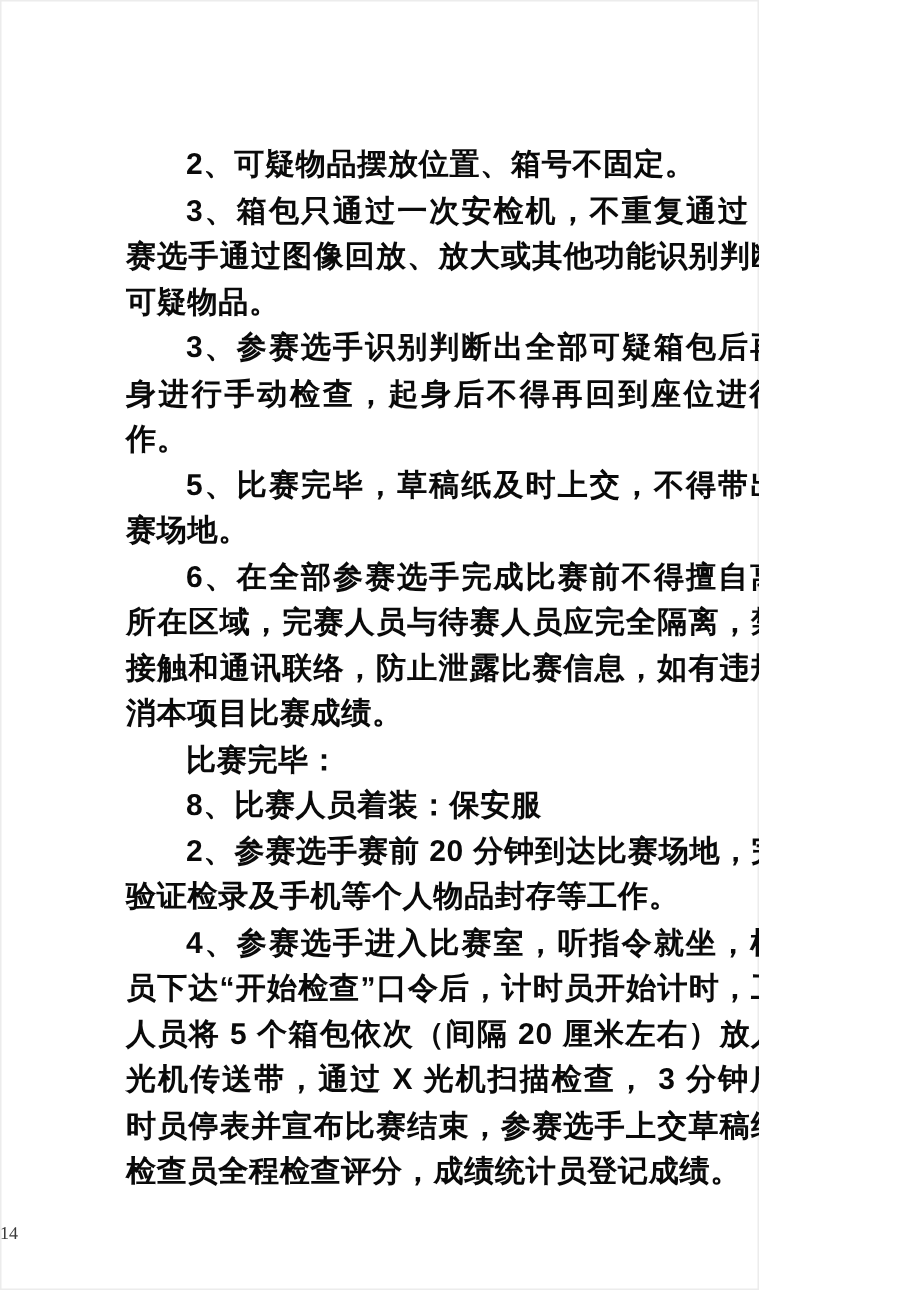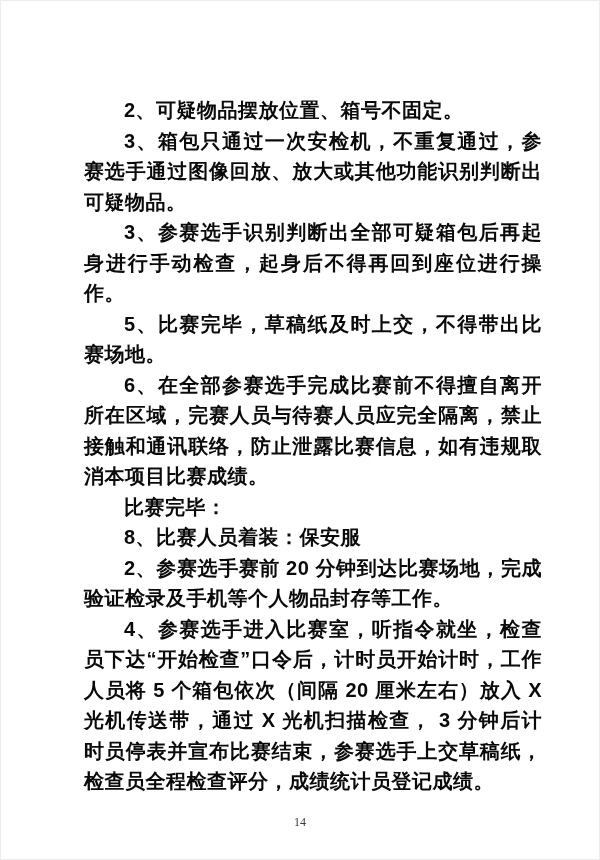--- a/index.html
+++ b/index.html
@@ -2,21 +2,21 @@
 <html><head>
 <meta charset="utf-8">
 <style>
   html, body {
     margin: 0;
     padding: 0;
     background: #ffffff;
   }
   .page {
     position: relative;
-    width: 600px;
+    width: 506px;
     height: 860px;
     background: #ffffff;
     box-shadow: inset 0 0 0 1px #ececec;
     overflow: hidden;
     font-family: "Liberation Sans", sans-serif;
   }
   .content {
     position: absolute;
     left: 84px;
     top: 95px;
@@ -30,21 +30,20 @@
   }
   .para {
     margin: 0;
     text-indent: 2em;
   }
   .page-number {
     position: absolute;
     left: 0;
     right: 0;
     bottom: 30px;
-    text-align: center;
     font-size: 12px;
     font-weight: 400;
     color: #3a3a3a;
     font-family: "Liberation Serif", serif;
   }
 </style>
 </head>
 <body>
 
 <div class="page">

